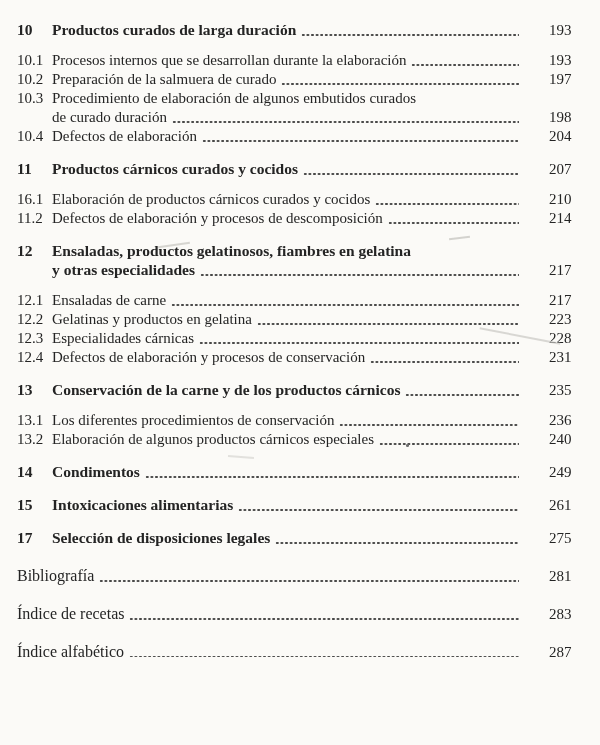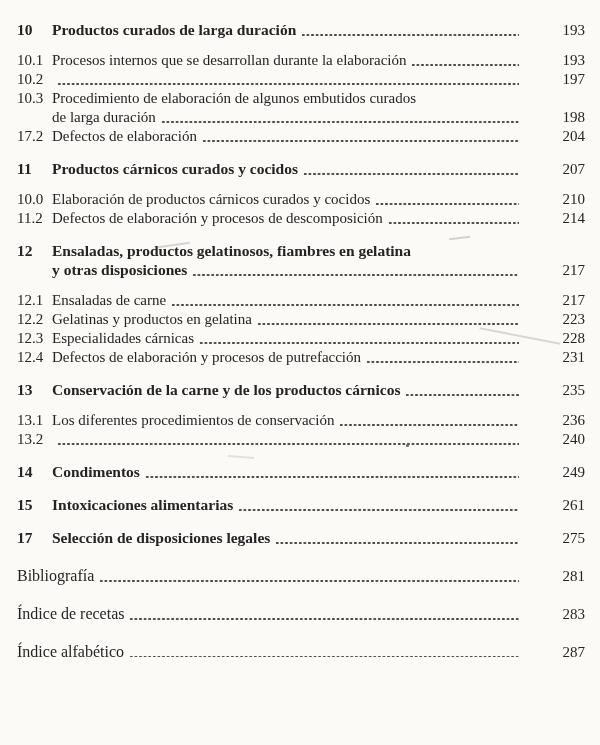--- a/index.html
+++ b/index.html
@@ -31,21 +31,21 @@
     flex:1 1 auto;
     align-self:flex-end;
     height:4px;
     min-width:18px;
     margin:0 30px 3px 5px;
     background-image:radial-gradient(circle, rgba(45,45,45,.88) 1px, rgba(0,0,0,0) 1.35px);
     background-size:4.6px 4px;
     background-repeat:repeat-x;
     background-position:0 100%;
   }
-  .pg{flex:0 0 36px;text-align:right;font-weight:normal;font-size:15px;}
+  .pg{flex:0 0 36px;text-align:left;font-weight:normal;font-size:15px;}
   .chapter-block{margin-top:13px;}
   .chapter-block.first{margin-top:0;}
   .chapter-head{margin-bottom:11px;}
   .chapter-block.no-entries .chapter-head{margin-bottom:0;}
   .back-row{margin-top:18px;}
   .back-row .t{font-weight:normal;font-size:16px;}
   
   .artifact{position:absolute;pointer-events:none;background:#c9c8c3;}
   .a1{left:158px;top:244px;width:32px;height:2px;transform:rotate(-8deg);opacity:.75;}
   .a2{left:449px;top:237px;width:21px;height:2px;transform:rotate(-7deg);opacity:.8;}
@@ -66,70 +66,71 @@
       <span class="pg">193</span>
     </div>
     <div class="row">
       <span class="num">10.1</span>
       <span class="t">Procesos internos que se desarrollan durante la elaboración</span>
       <span class="leader"></span>
       <span class="pg">193</span>
     </div>
     <div class="row">
       <span class="num">10.2</span>
+      <span class="t">Preparación de la salmuera de curado</span>
       <span class="leader"></span>
       <span class="pg">197</span>
     </div>
     <div class="row">
       <span class="num">10.3</span>
       <span class="t">Procedimiento de elaboración de algunos embutidos curados</span>
     </div>
     <div class="row">
       <span class="num"></span>
-      <span class="t">de larga duración</span>
+      <span class="t">de curado duración</span>
       <span class="leader"></span>
       <span class="pg">198</span>
     </div>
     <div class="row">
-      <span class="num">17.2</span>
+      <span class="num">10.4</span>
       <span class="t">Defectos de elaboración</span>
       <span class="leader"></span>
       <span class="pg">204</span>
     </div>
   </section>
 
   <section class="chapter-block">
     <div class="row chapter-head">
       <span class="num">11</span>
       <span class="t">Productos cárnicos curados y cocidos</span>
       <span class="leader"></span>
       <span class="pg">207</span>
     </div>
     <div class="row">
-      <span class="num">10.0</span>
+      <span class="num">16.1</span>
       <span class="t">Elaboración de productos cárnicos curados y cocidos</span>
       <span class="leader"></span>
       <span class="pg">210</span>
     </div>
     <div class="row">
       <span class="num">11.2</span>
       <span class="t">Defectos de elaboración y procesos de descomposición</span>
       <span class="leader"></span>
       <span class="pg">214</span>
     </div>
   </section>
 
   <section class="chapter-block">
     <div class="row chapter-head" style="margin-bottom:0">
       <span class="num">12</span>
       <span class="t">Ensaladas, productos gelatinosos, fiambres en gelatina</span>
     </div>
     <div class="row chapter-head">
       <span class="num"></span>
-      <span class="t">y otras disposiciones</span>
+      <span class="t">y otras especialidades</span>
       <span class="leader"></span>
       <span class="pg">217</span>
     </div>
     <div class="row">
       <span class="num">12.1</span>
       <span class="t">Ensaladas de carne</span>
       <span class="leader"></span>
       <span class="pg">217</span>
     </div>
     <div class="row">
@@ -139,41 +140,42 @@
       <span class="pg">223</span>
     </div>
     <div class="row">
       <span class="num">12.3</span>
       <span class="t">Especialidades cárnicas</span>
       <span class="leader"></span>
       <span class="pg">228</span>
     </div>
     <div class="row">
       <span class="num">12.4</span>
-      <span class="t">Defectos de elaboración y procesos de putrefacción</span>
+      <span class="t">Defectos de elaboración y procesos de conservación</span>
       <span class="leader"></span>
       <span class="pg">231</span>
     </div>
   </section>
 
   <section class="chapter-block">
     <div class="row chapter-head">
       <span class="num">13</span>
       <span class="t">Conservación de la carne y de los productos cárnicos</span>
       <span class="leader"></span>
       <span class="pg">235</span>
     </div>
     <div class="row">
       <span class="num">13.1</span>
       <span class="t">Los diferentes procedimientos de conservación</span>
       <span class="leader"></span>
       <span class="pg">236</span>
     </div>
     <div class="row">
       <span class="num">13.2</span>
+      <span class="t">Elaboración de algunos productos cárnicos especiales</span>
       <span class="leader"></span>
       <span class="pg">240</span>
     </div>
   </section>
 
   <section class="chapter-block no-entries">
     <div class="row chapter-head">
       <span class="num">14</span>
       <span class="t">Condimentos</span>
       <span class="leader"></span>

